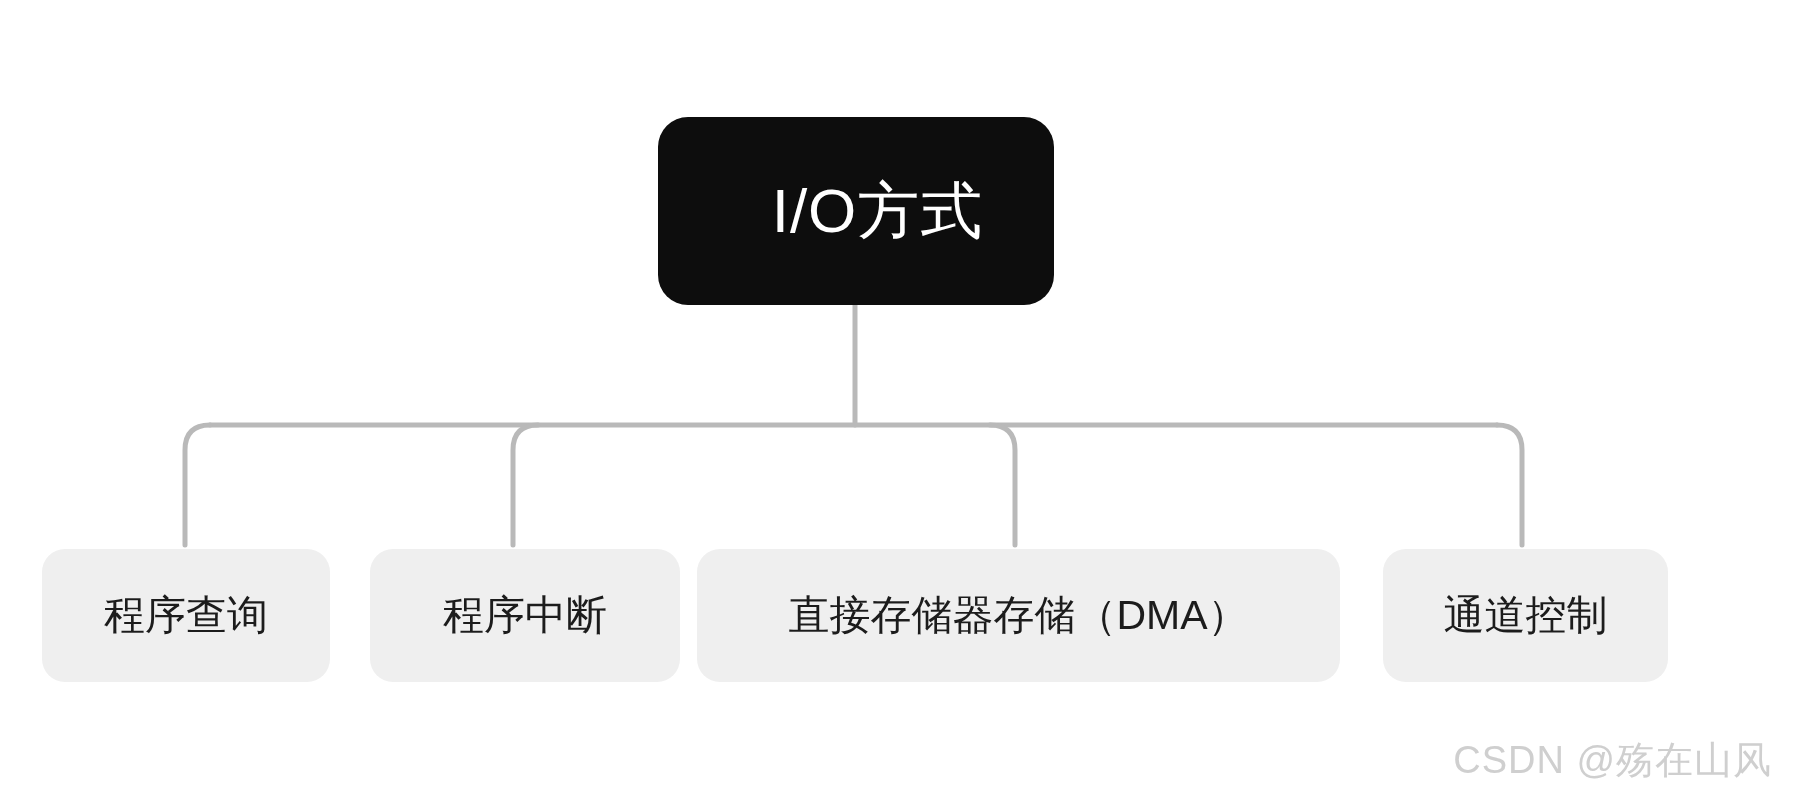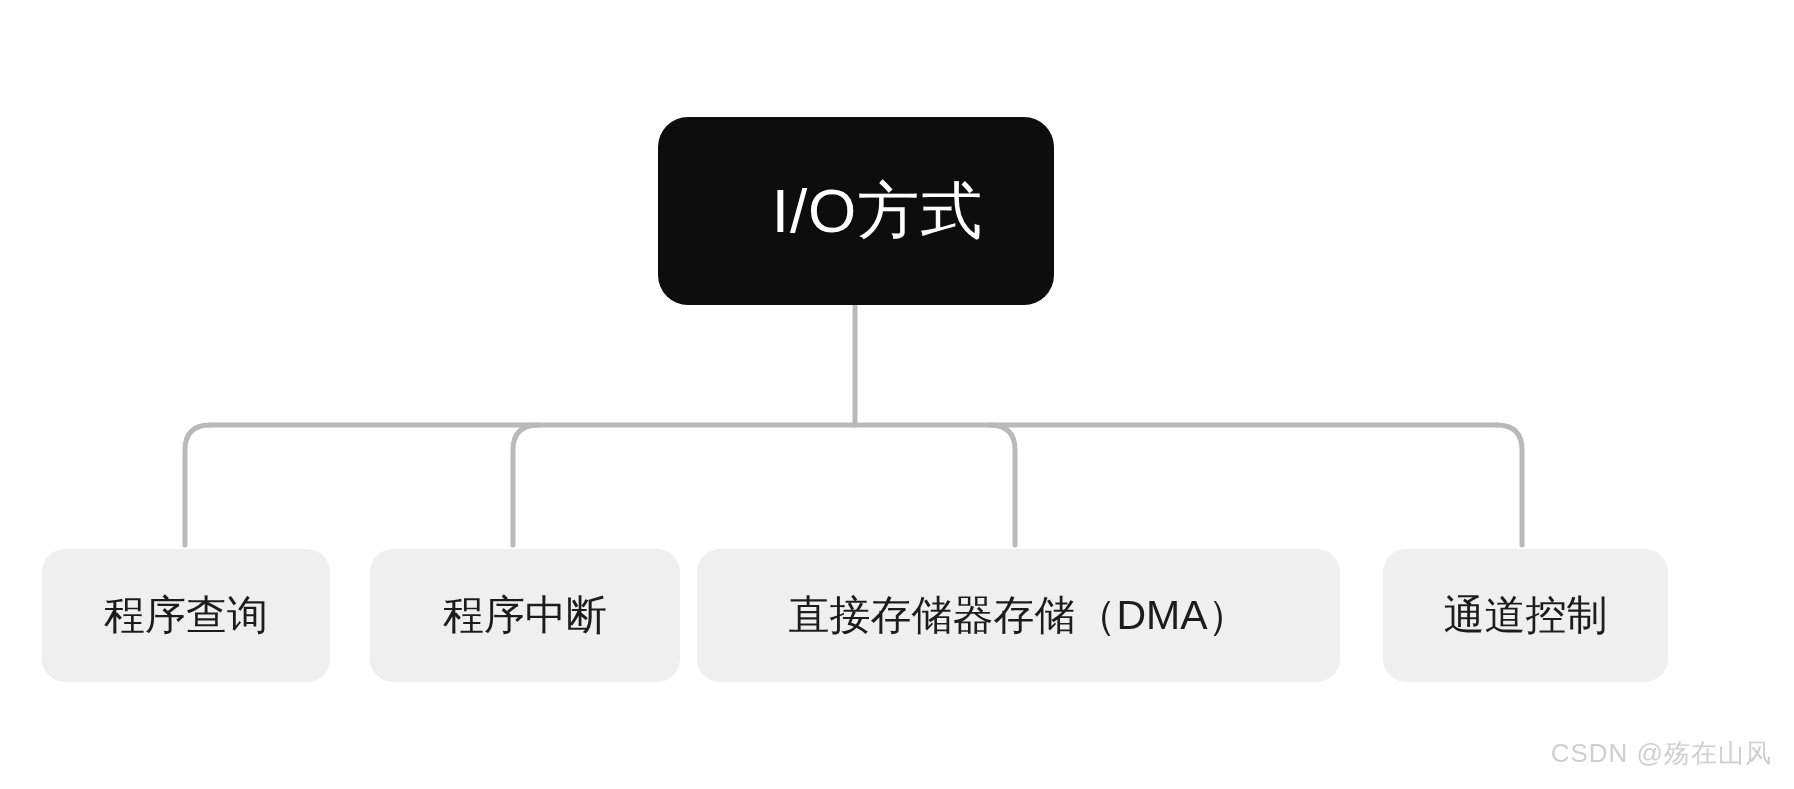--- a/index.html
+++ b/index.html
@@ -58,22 +58,22 @@
     align-items: center;
   }
   .leaf-0 { left: 42px;   width: 288px; }
   .leaf-1 { left: 370px;  width: 310px; }
   .leaf-2 { left: 697px;  width: 643px; }
   .leaf-3 { left: 1383px; width: 285px; }
 
   #watermark {
     position: absolute;
     right: 22px;
-    bottom: 18px;
-    font-size: 26px;
+    bottom: 3px;
+    font-size: 38px;
     color: #cfcfcf;
     letter-spacing: 1px;
     white-space: nowrap;
   }
 </style>
 </head>
 <body>
 
 <div id="canvas">
 

